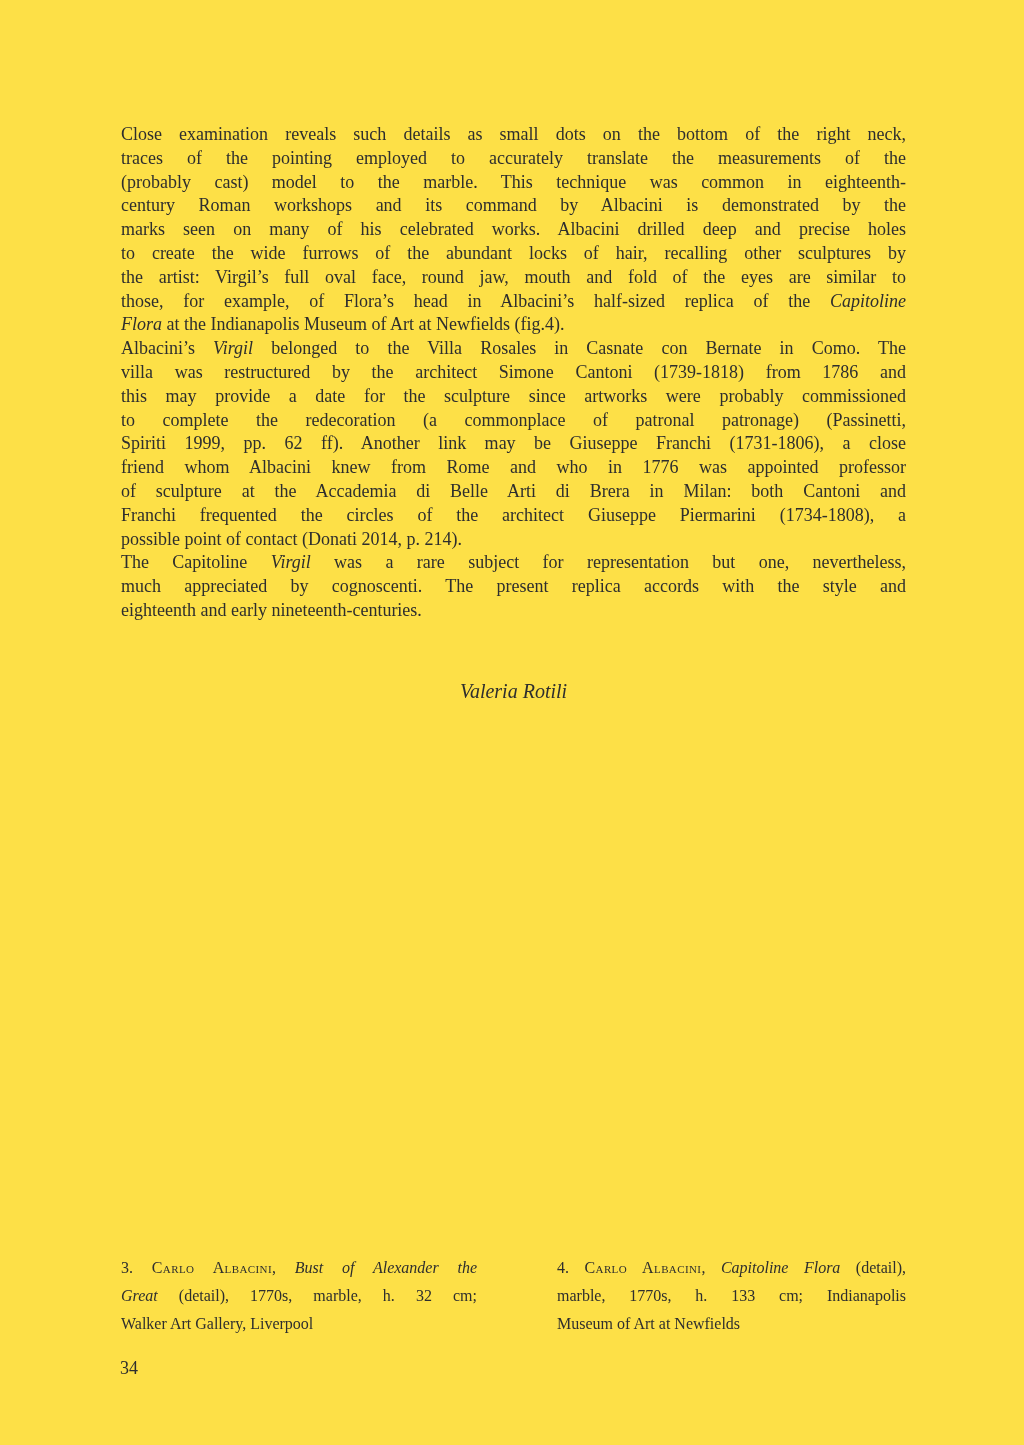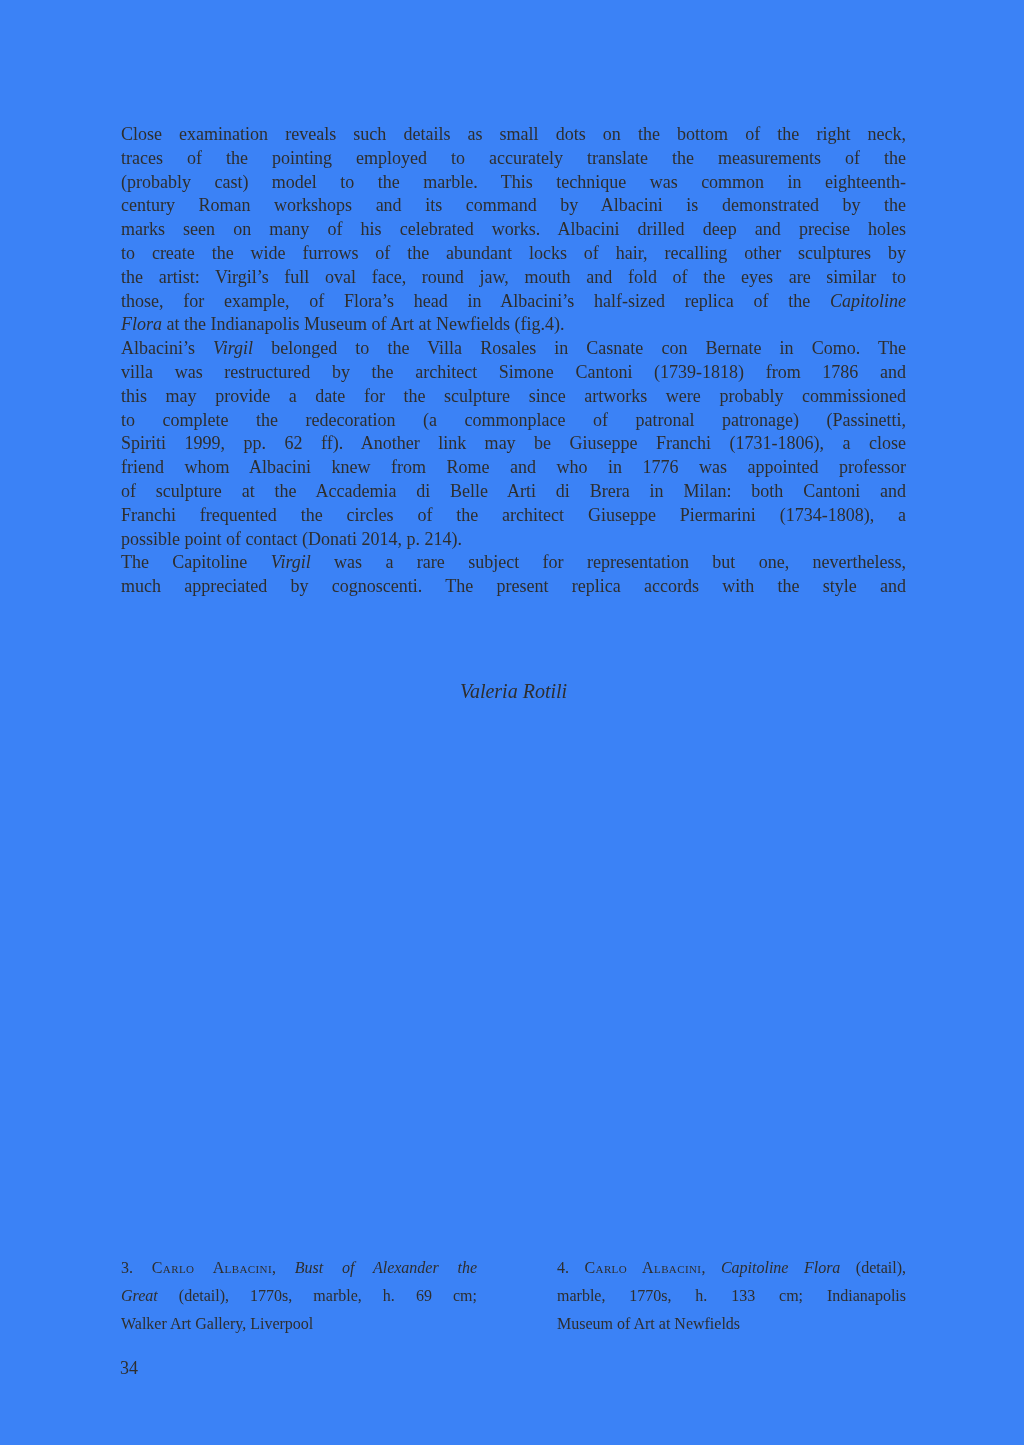--- a/index.html
+++ b/index.html
@@ -1,20 +1,20 @@
 <!DOCTYPE html>
 <html><head>
 <meta charset="utf-8">
 <style>
   html, body { margin: 0; padding: 0; background: #e8e8e8; }
   .page {
     position: relative;
     width: 1024px;
     height: 1445px;
-    background: #3b82f6;
+    background: #fde047;
     font-family: "Liberation Serif", serif;
     color: #2e2e2e;
     overflow: hidden;
   }
   .body-text {
     position: absolute;
     left: 121px;
     top: 123px;
     width: 785px;
     font-size: 18px;
@@ -82,27 +82,28 @@
         <div class="line"><span class="seg-normal">to complete the redecoration (a commonplace of patronal patronage) (Passinetti,</span></div>
         <div class="line"><span class="seg-normal">Spiriti 1999, pp. 62 ff). Another link may be Giuseppe Franchi (1731-1806), a close</span></div>
         <div class="line"><span class="seg-normal">friend whom Albacini knew from Rome and who in 1776 was appointed professor</span></div>
         <div class="line"><span class="seg-normal">of sculpture at the Accademia di Belle Arti di Brera in Milan: both Cantoni and</span></div>
         <div class="line"><span class="seg-normal">Franchi frequented the circles of the architect Giuseppe Piermarini (1734-1808), a</span></div>
         <div class="line line-last"><span class="seg-normal">possible point of contact (Donati 2014, p. 214).</span></div>
       </div>
       <div class="paragraph">
         <div class="line"><span class="seg-normal">The Capitoline </span><span class="seg-italic">Virgil</span><span class="seg-normal"> was a rare subject for representation but one, nevertheless,</span></div>
         <div class="line"><span class="seg-normal">much appreciated by cognoscenti. The present replica accords with the style and</span></div>
+        <div class="line line-last"><span class="seg-normal">eighteenth and early nineteenth-centuries.</span></div>
       </div>
     </main>
   <div class="author">Valeria Rotili</div>
   <section>
     <div class="caption caption-3">
         <div class="line"><span class="seg-normal">3. </span><span class="seg-smallcaps">Carlo Albacini</span><span class="seg-normal">, </span><span class="seg-italic">Bust of Alexander the</span></div>
-        <div class="line"><span class="seg-italic">Great</span><span class="seg-normal"> (detail), 1770s, marble, h. 69 cm;</span></div>
+        <div class="line"><span class="seg-italic">Great</span><span class="seg-normal"> (detail), 1770s, marble, h. 32 cm;</span></div>
         <div class="line line-last"><span class="seg-normal">Walker Art Gallery, Liverpool</span></div>
       </div>
     <div class="caption caption-4">
         <div class="line"><span class="seg-normal">4. </span><span class="seg-smallcaps">Carlo Albacini</span><span class="seg-normal">, </span><span class="seg-italic">Capitoline Flora</span><span class="seg-normal"> (detail),</span></div>
         <div class="line"><span class="seg-normal">marble, 1770s, h. 133 cm; Indianapolis</span></div>
         <div class="line line-last"><span class="seg-normal">Museum of Art at Newfields</span></div>
       </div>
   </section>
   <div class="page-number">34</div>
 </div>

